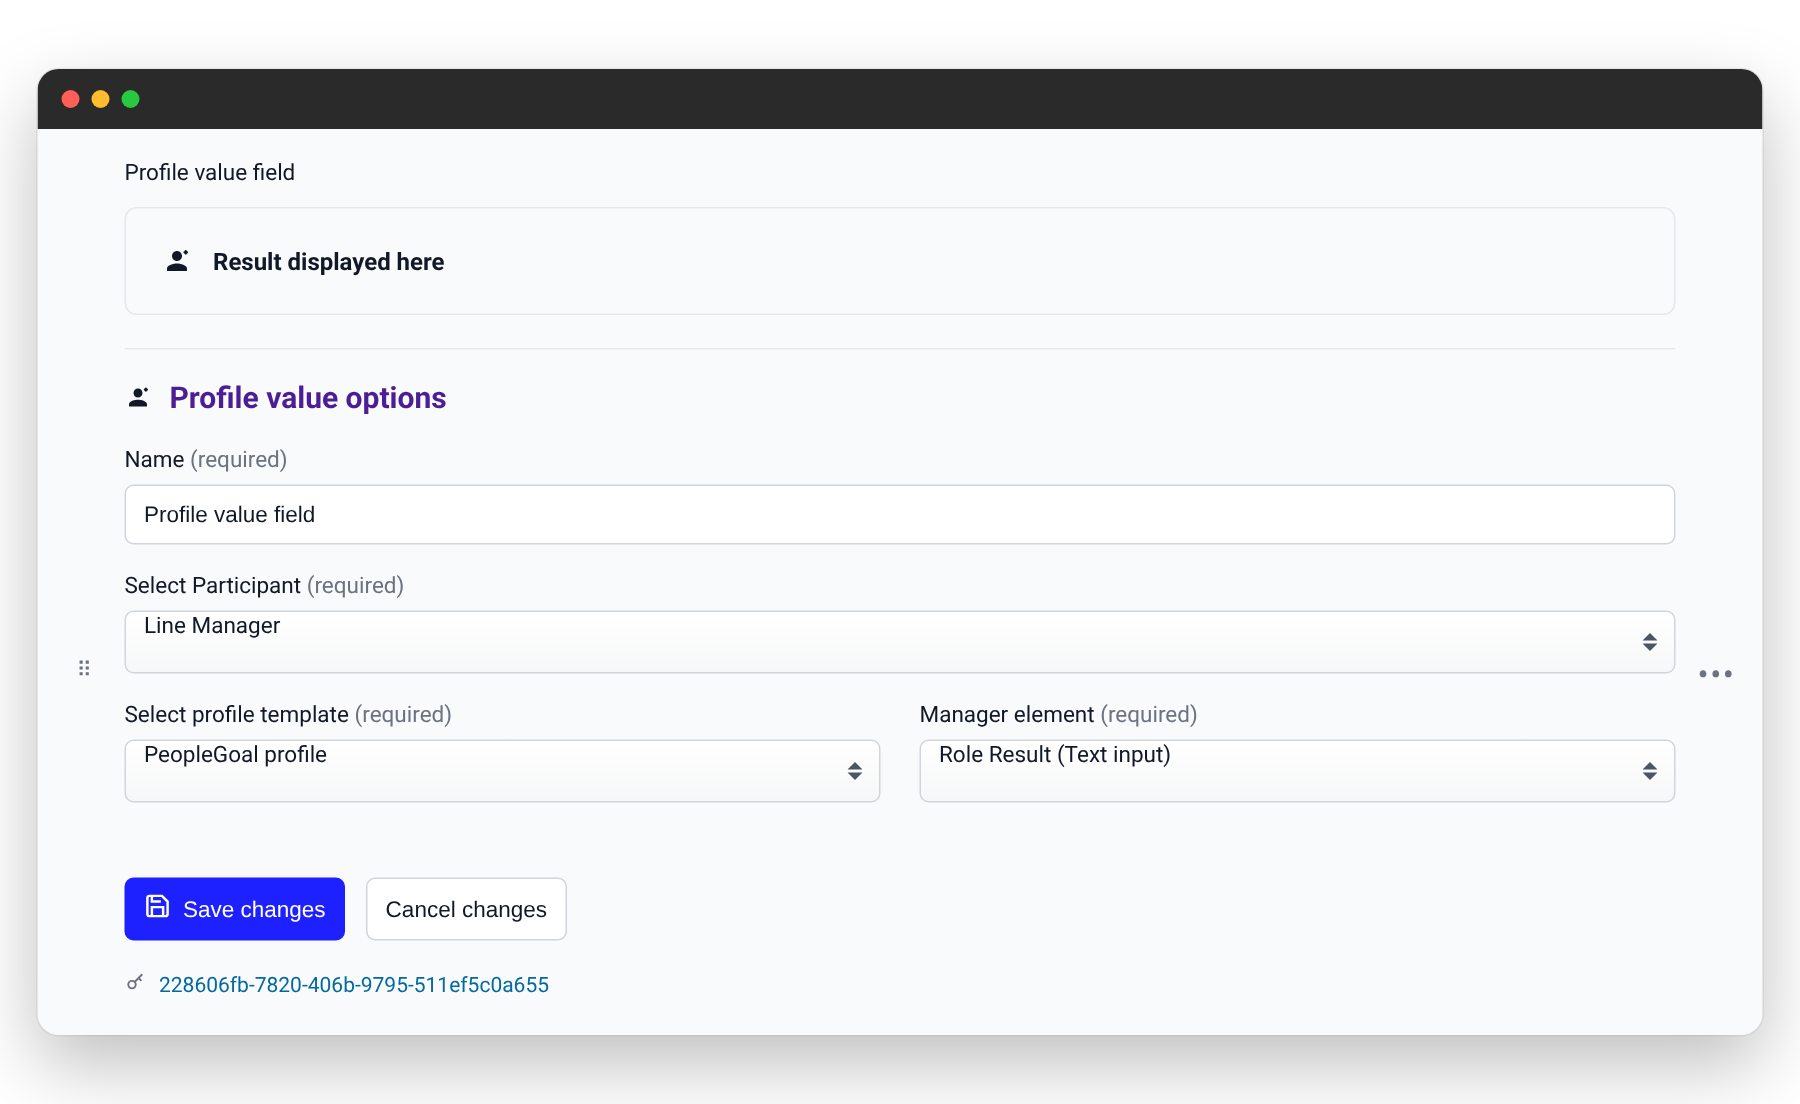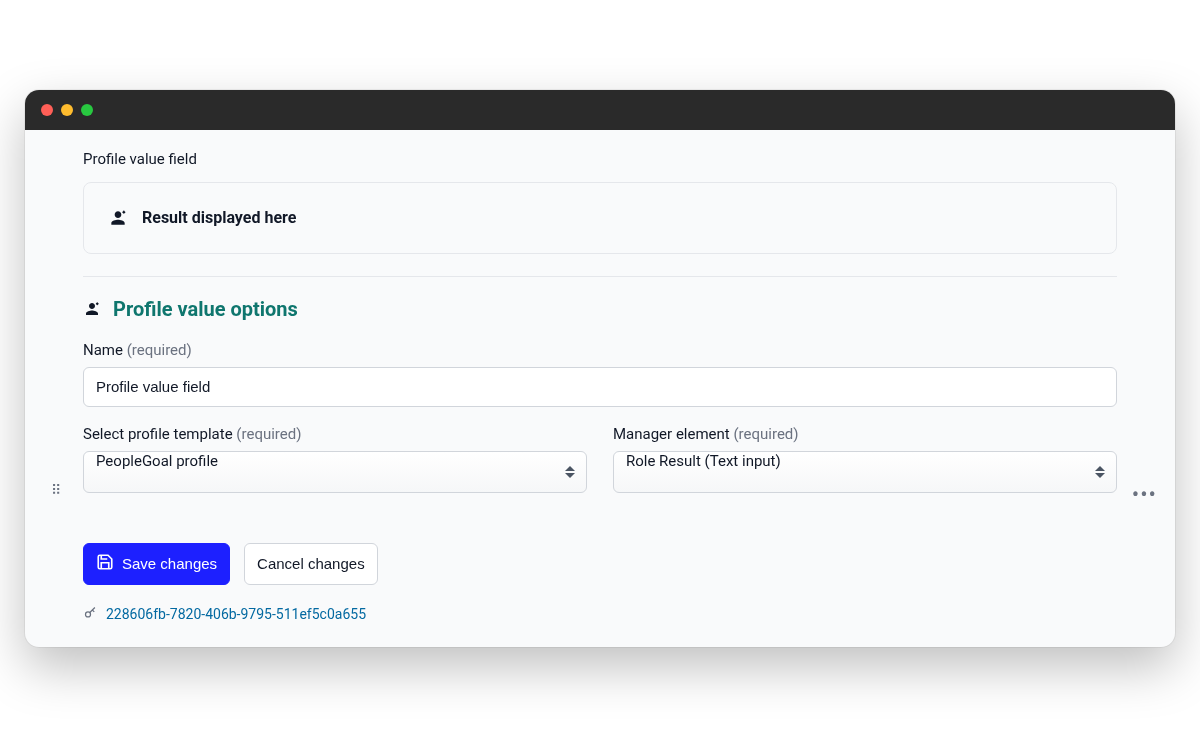--- a/index.html
+++ b/index.html
@@ -88,21 +88,21 @@
 
     .section-header {
       display: flex;
       align-items: center;
       gap: 12px;
       margin-bottom: 20px;
     }
     .section-header h2 {
       font-size: 20px;
       font-weight: 700;
-      color: #0f766e;
+      color: #4c1d95;
     }
 
     .form-group { margin-bottom: 18px; }
     .form-label {
       display: block;
       font-size: 15px;
       color: #111827;
       margin-bottom: 8px;
     }
     .required {
@@ -237,20 +237,39 @@
     </div>
 
     <div class="form-group">
       <label class="form-label">
         <span>Name</span>
         <span class="required">(required)</span>
       </label>
       <input class="text-input" type="text" value="Profile value field" style="">
     </div>
 
+    <div class="form-group">
+      <label class="form-label">
+        <span>Select Participant</span>
+        <span class="required">(required)</span>
+      </label>
+      <div class="select-wrap">
+        <div class="select">
+          <span>Line Manager</span>
+        </div>
+        <span class="select-caret">
+          <svg width="10" height="6" viewBox="0 0 10 6">
+              <path d="M5 0L0 5h10z" fill="#4b5563"></path>
+            </svg>
+          <svg width="10" height="6" viewBox="0 0 10 6">
+              <path d="M5 6L0 1h10z" fill="#4b5563"></path>
+            </svg>
+        </span>
+      </div>
+    </div>
 
     <div class="two-col">
       <div class="form-group">
         <label class="form-label">
           <span>Select profile template</span>
           <span class="required">(required)</span>
         </label>
         <div class="select-wrap">
           <div class="select">
             <span>PeopleGoal profile</span>

